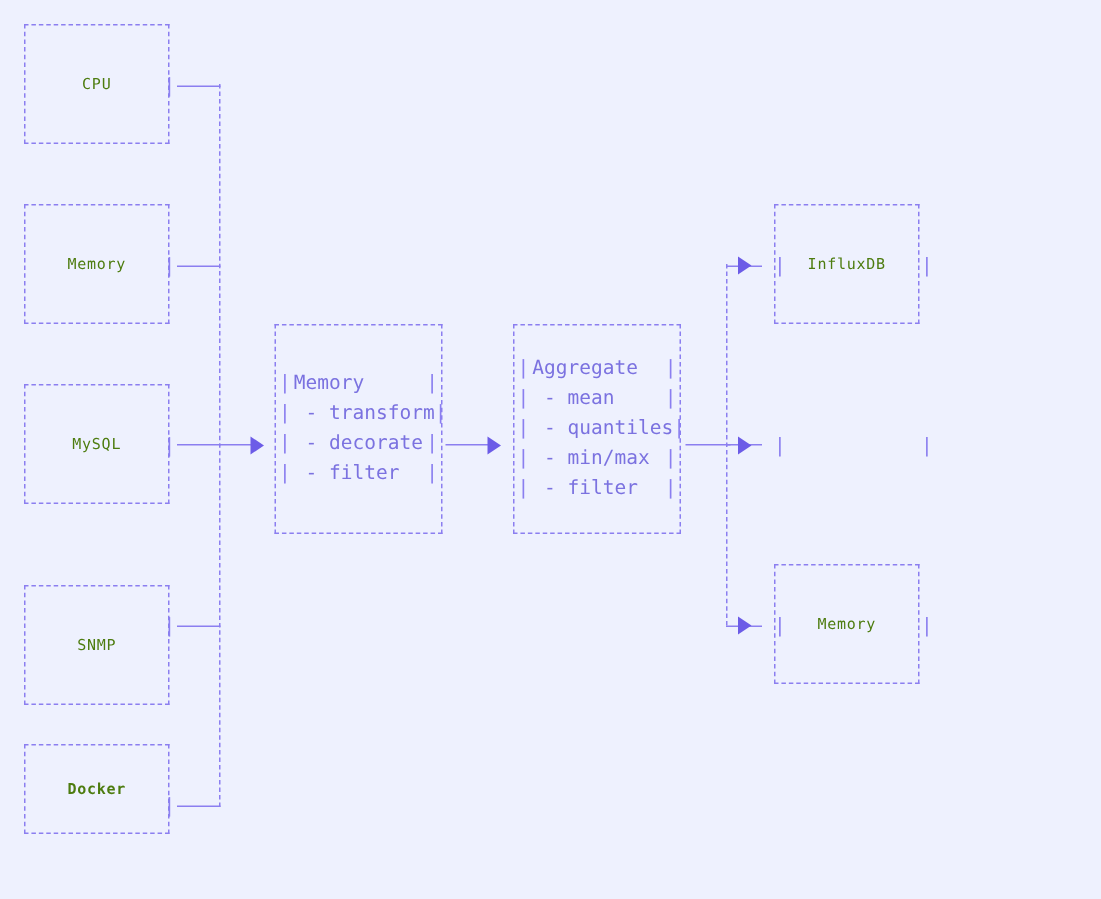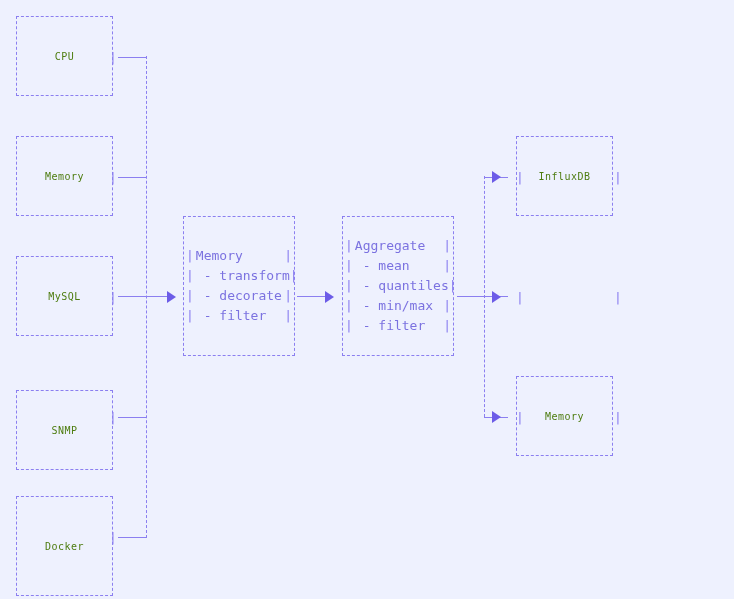--- a/index.html
+++ b/index.html
@@ -116,21 +116,21 @@
   <div class="node" style="left:16px; top:256px; width:97px; height:80px;">
     <span class="node-label">MySQL</span>
   </div>
   <span class="pipe" style="left:109px; top:291px;">|</span>
 
   <div class="node" style="left:16px; top:376px; width:97px; height:80px;margin-top:14px;">
     <span class="node-label">SNMP</span>
   </div>
   <span class="pipe" style="left:109px; top:411px;">|</span>
 
-  <div class="node" style="left:16px; top:496px; width:97px; height:100px;">
+  <div class="node" style="left:16px; top:496px; width:97px; height:60px;font-weight:bold;">
     <span class="node-label">Docker</span>
   </div>
   <span class="pipe" style="left:109px; top:531px;">|</span>
 
   <div class="hline" style="left:118px; top:57px; width:29px;"></div>
   <div class="hline" style="left:118px; top:177px; width:29px;"></div>
   <div class="hline" style="left:118px; top:296px; width:29px;"></div>
   <div class="hline" style="left:118px; top:417px; width:29px;"></div>
   <div class="hline" style="left:118px; top:537px; width:29px;"></div>
 

